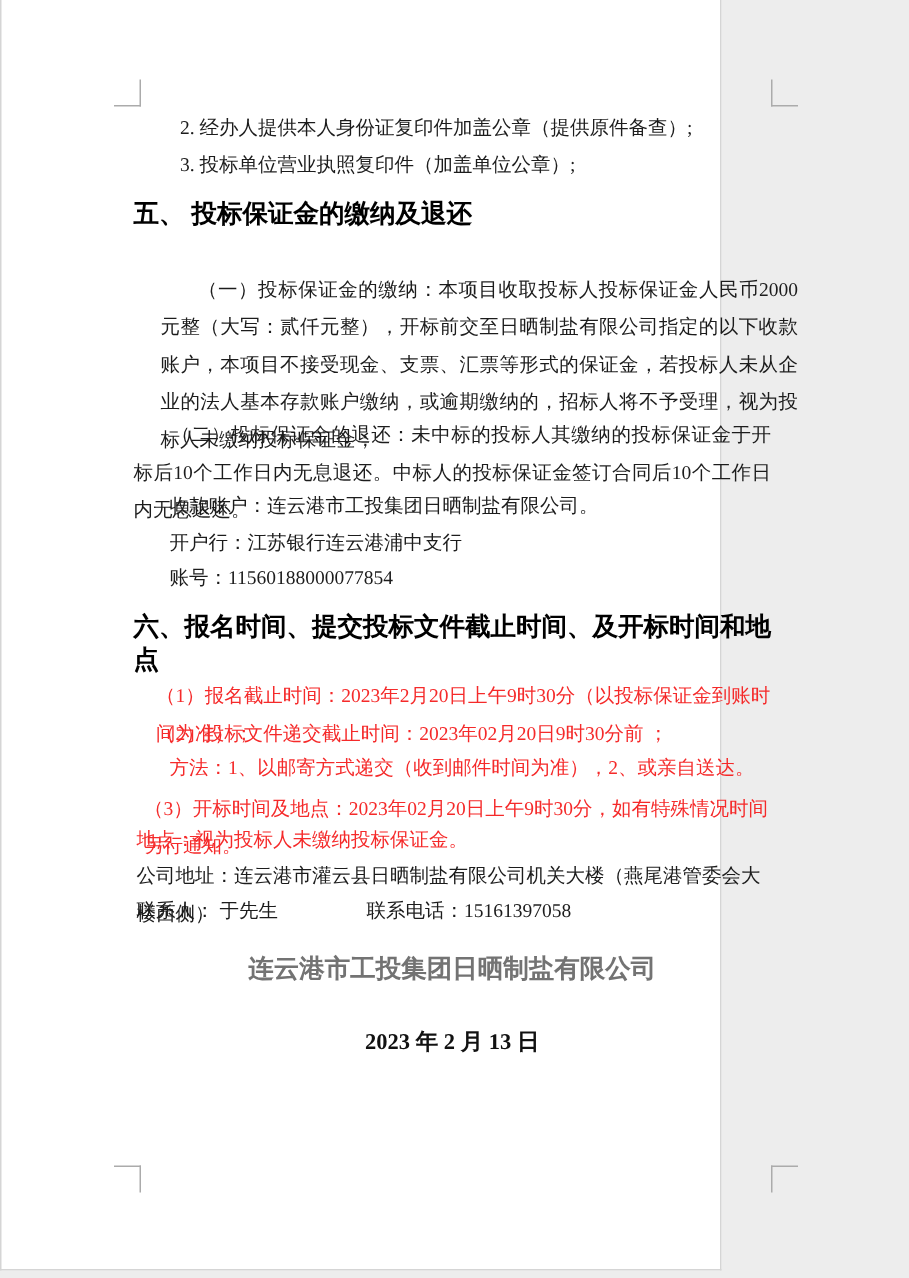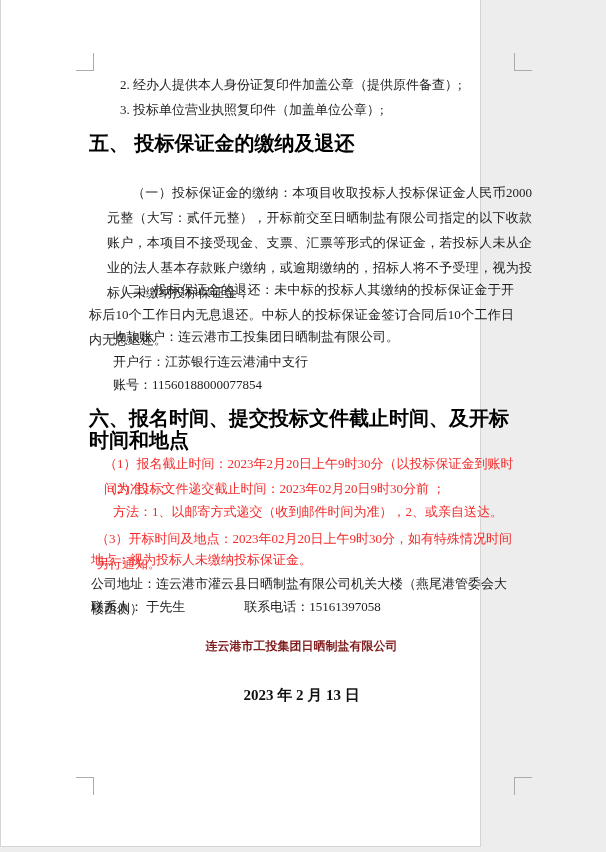--- a/index.html
+++ b/index.html
@@ -22,32 +22,32 @@
   }
   .crop{position:absolute;width:18px;height:18px;}
   .crop-tl{left:75px;top:53px;border-right:1px solid var(--crop-color);border-bottom:1px solid var(--crop-color);}
   .crop-tr{left:513px;top:53px;border-left:1px solid var(--crop-color);border-bottom:1px solid var(--crop-color);}
   .crop-bl{left:75px;top:777px;border-right:1px solid var(--crop-color);border-top:1px solid var(--crop-color);}
   .crop-br{left:513px;top:777px;border-left:1px solid var(--crop-color);border-top:1px solid var(--crop-color);}
 
   .blk{position:absolute;left:88px;width:425px;color:var(--body-color);
        font-size:13px;line-height:25px;}
   .heading{font-family:"Liberation Sans","DejaVu Sans",sans-serif;
-           font-weight:bold;font-size:20px;line-height:22px;color:#000;}
+           font-weight:bold;font-size:17px;line-height:22px;color:#000;}
   .red{color:var(--red-color);}
   .just{text-align:justify;}
   .ind-first{text-indent:25px;}
   .pl2{padding-left:2px;}
   .pl7{padding-left:7px;}
   .pl15{padding-left:15px;}
   .pl24{padding-left:24px;}
   .pl31{padding-left:31px;}
   .center{text-align:center;}
   .company{font-family:"Liberation Sans","DejaVu Sans",sans-serif;
-           font-weight:bold;font-size:12px;line-height:20px;color:#7f1d1d;}
+           font-weight:bold;font-size:17px;line-height:20px;color:#737373;}
   .date{font-size:15px;line-height:20px;font-weight:600;color:#111;}
   .contact-person{display:inline-block;width:150px;}
 
   
   #intro-1{top:72px;}
   #intro-2{top:97px;}
   #heading-5{top:132px;}
   #para-1{top:180px;margin-left:18px;}
   #para-2{top:277px;}
   #acct-1{top:324px;}

